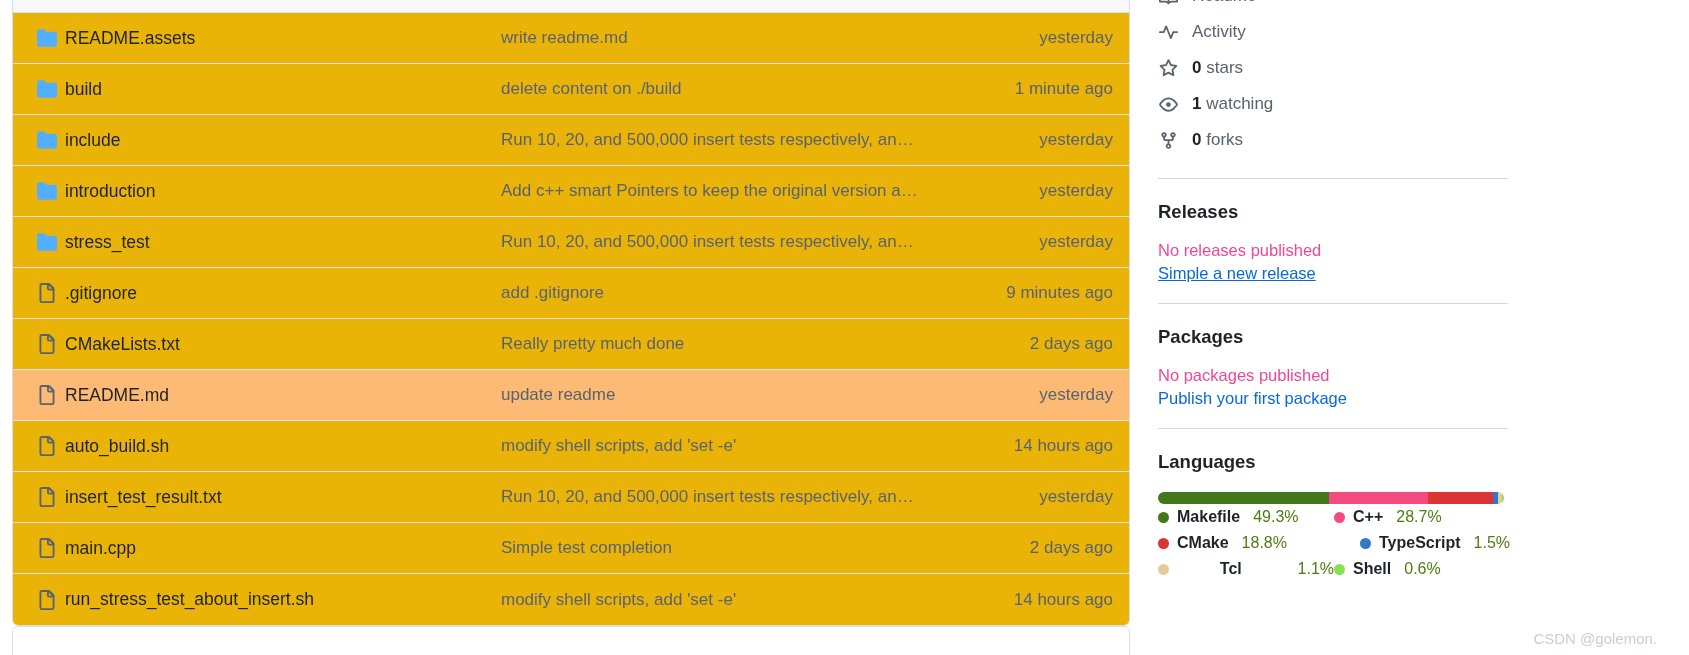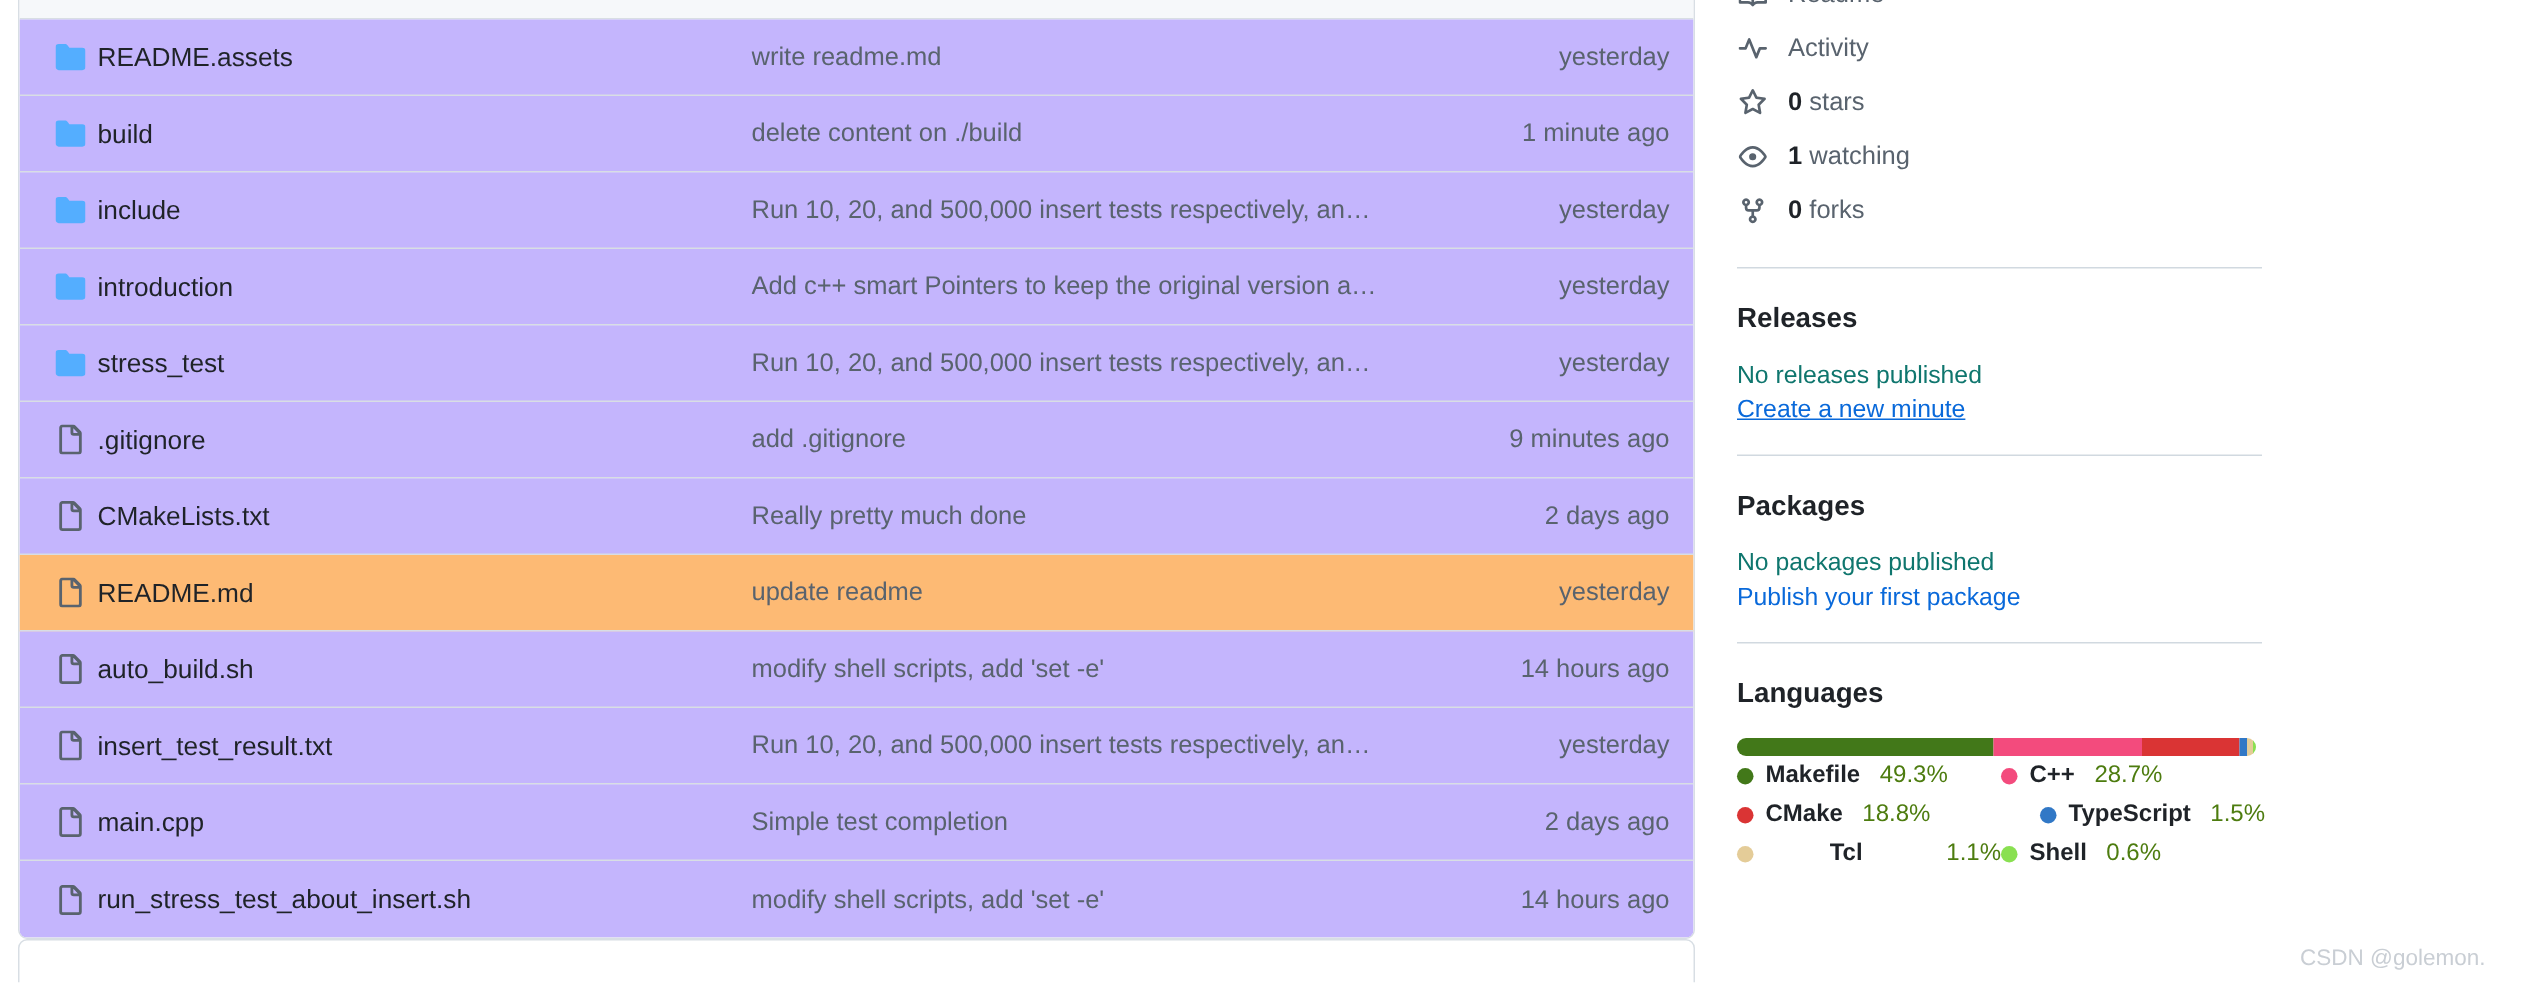--- a/index.html
+++ b/index.html
@@ -33,21 +33,21 @@
     height: 42px;
     background: #f6f8fa;
     border-bottom: 1px solid #d8dee4;
   }
   .file-row {
     display: flex;
     align-items: center;
     height: 51px;
     border-bottom: 1px solid #d8dee4;
     padding: 0 16px;
-    background: #c4b5fd;
+    background: #eab308;
   }
   .file-row.alt { background: #fdba74; }
   .file-row:last-child { border-bottom: none; }
 
   .cell-icon {
     width: 36px;
     flex: 0 0 36px;
     display: flex;
     align-items: center;
     justify-content: flex-start;
@@ -128,21 +128,21 @@
     width: 350px;
   }
   .sec-title {
     font-size: 18.5px;
     font-weight: 600;
     color: #1f2328;
     margin: 22px 0 0 0;
   }
   .sec-muted {
     font-size: 16.5px;
-    color: #0f766e;
+    color: #ec4899;
     margin-top: 18px;
   }
   .sec-link {
     display: inline-block;
     font-size: 16.5px;
     color: #0969da;
     text-decoration: underline;
     margin-top: 4px;
     cursor: pointer;
   }
@@ -368,21 +368,21 @@
             </svg>
           </span>
           <span class="stxt"><b>0</b> <span>forks</span></span>
         </div>
       </div>
 
     <div class="divider"></div>
 
     <div class="sec-title">Releases</div>
     <div class="sec-muted">No releases published</div>
-    <div class="sec-link">Create a new minute</div>
+    <div class="sec-link">Simple a new release</div>
 
     <div class="divider"></div>
 
     <div class="sec-title">Packages</div>
     <div class="sec-muted">No packages published</div>
     <div class="sec-link nounder">Publish your first package</div>
 
     <div class="divider"></div>
 
     <div class="sec-title">Languages</div>

